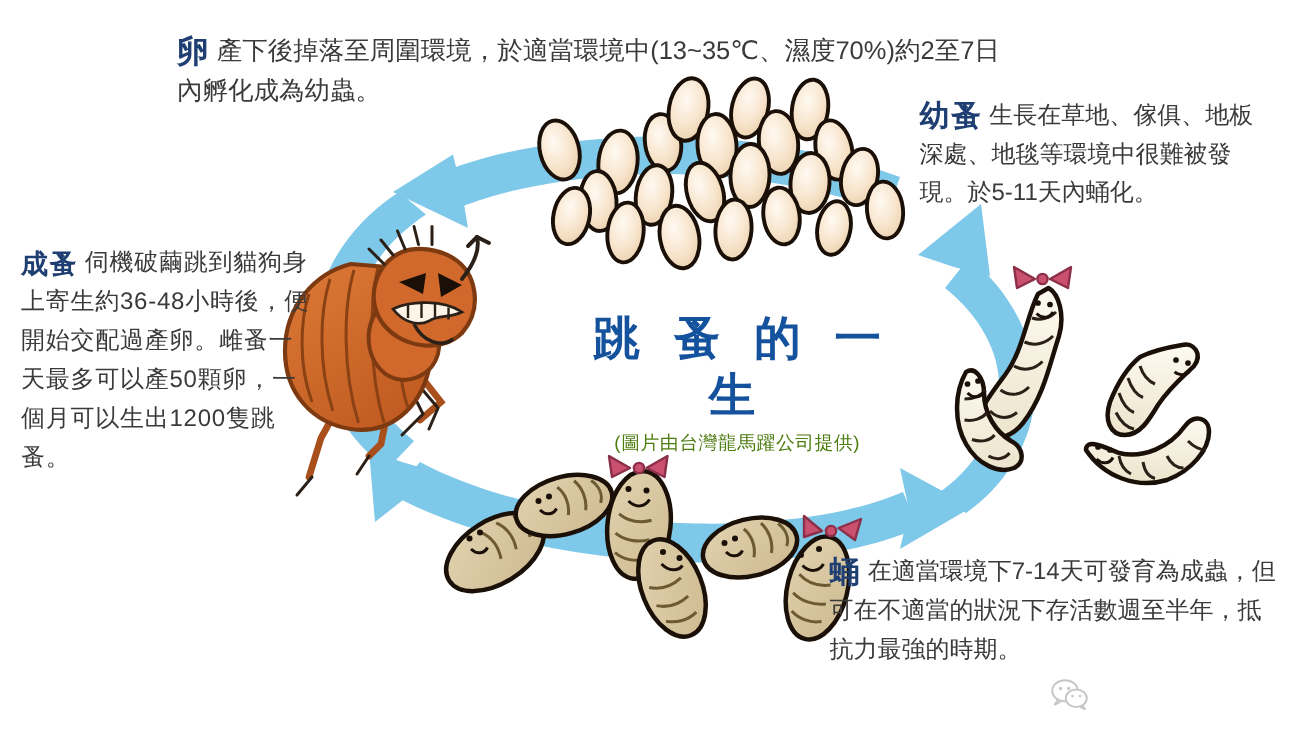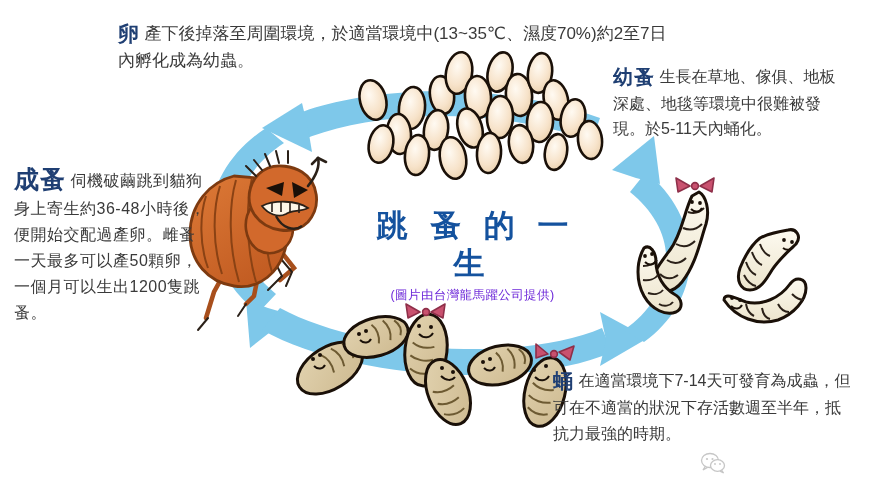--- a/index.html
+++ b/index.html
@@ -22,35 +22,35 @@
   #egg-block .stage-label{font-size:21px;vertical-align:-2px;}
   #egg-block .stage-body{font-size:17px;line-height:26px;}
 
   
   #larva-block{left:613px;top:64px;width:228px;}
   #larva-block .stage-label{font-size:20px;vertical-align:-2px;}
   #larva-block .stage-body{font-size:16px;line-height:25px;}
 
   
   #adult-block{left:14px;top:163px;width:192px;}
-  #adult-block .stage-label{font-size:25px;vertical-align:-2px;}
+  #adult-block .stage-label{font-size:18px;vertical-align:-2px;}
   #adult-block .stage-body{font-size:16px;line-height:26px;letter-spacing:.5px;}
 
   
   #pupa-block{left:553px;top:368px;width:300px;}
   #pupa-block .stage-label{font-size:20px;vertical-align:-2px;}
   #pupa-block .stage-body{font-size:16px;line-height:26px;}
 
   
-  #title-wrap{position:absolute;left:355px;top:207px;width:235px;text-align:center;}
+  #title-wrap{position:absolute;left:374px;top:207px;width:235px;text-align:center;}
   #main-title{
     font-size:31px;font-weight:bold;color:#14529e;letter-spacing:7px;
     text-indent:7px;line-height:38px;
   }
-  #sub-title{font-size:12.5px;color:#6d28d9;margin-top:4px;letter-spacing:.4px;}
+  #sub-title{font-size:12.5px;color:#4d7c0f;margin-top:4px;letter-spacing:.4px;}
 
   
   #watermark{
     position:absolute;left:700px;top:452px;display:flex;align-items:center;gap:6px;
     opacity:.42;
   }
   #watermark .wm-text{font-size:17px;color:#7a7a7a;letter-spacing:1px;}
 
   svg{display:block;}
   #art{position:absolute;left:0;top:0;}

